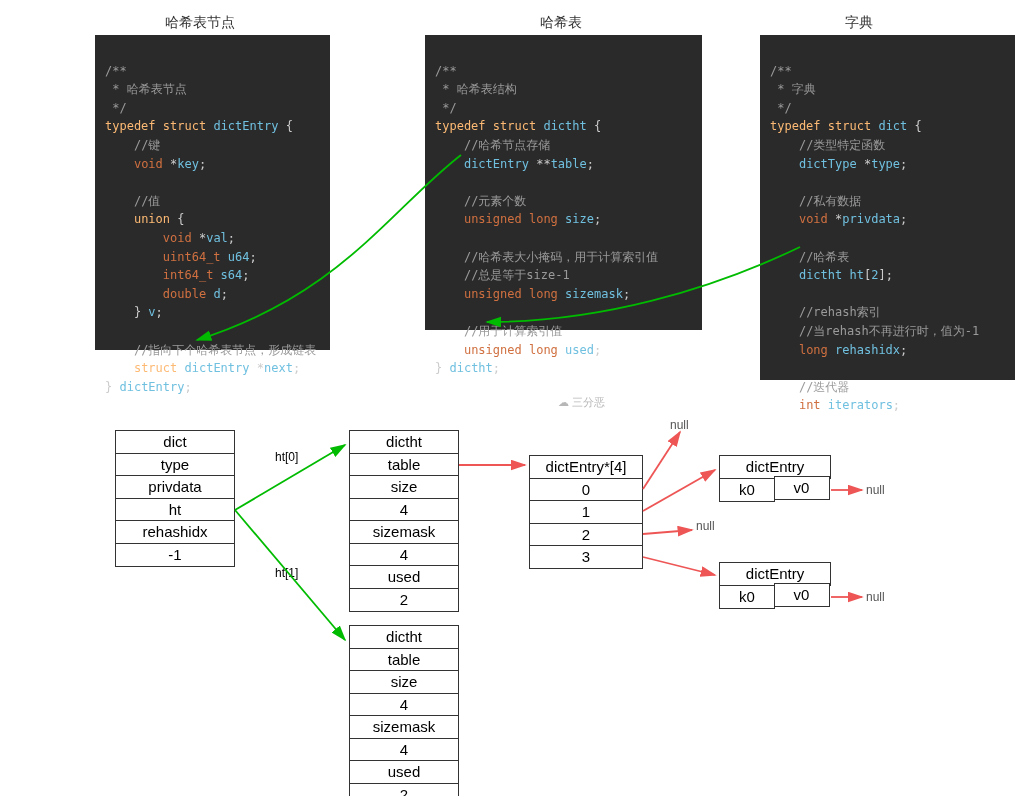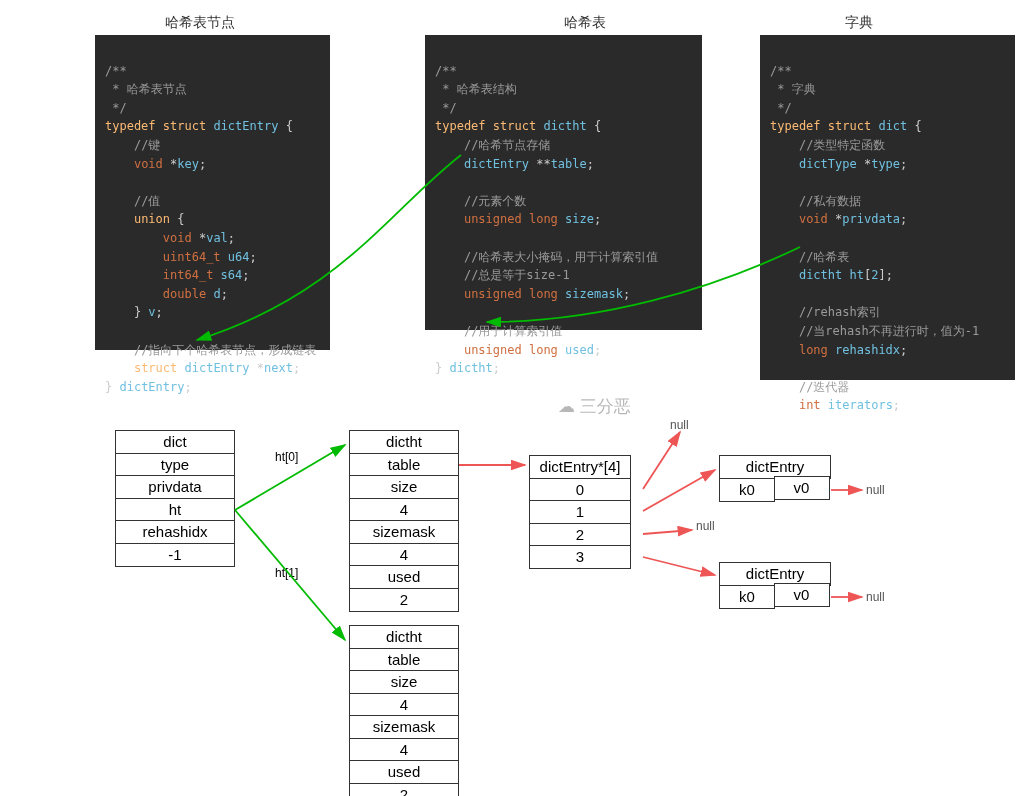--- a/index.html
+++ b/index.html
@@ -64,29 +64,29 @@
     font-family: "Comic Sans MS", cursive, sans-serif;
     font-size: 12px;
   }
   .null { color:#555; }
 
   svg.arrows { position:absolute; left:0; top:0; pointer-events:none; }
 
   .watermark {
     position:absolute;
     color:#888;
-    font-size:17px;
+    font-size:11px;
     opacity:.6;
   }
 </style>
 </head>
 <body>
 
 <div class="code-title" style="left:165px; top:14px;">哈希表节点</div>
-<div class="code-title" style="left:564px; top:14px;">哈希表</div>
+<div class="code-title" style="left:540px; top:14px;">哈希表</div>
 <div class="code-title" style="left:845px; top:14px;">字典</div>
 
 <div class="code-block" style="left:95px; top:35px; width:235px; height:315px;">
 <span class="c-comment">/**
  * <span>哈希表节点</span>
  */</span>
 <span class="c-keyword">typedef</span> <span class="c-keyword">struct</span> <span class="c-ident">dictEntry</span> {
     <span class="c-comment">//键</span>
     <span class="c-type">void</span> *<span class="c-ident">key</span>;
 
@@ -171,21 +171,21 @@
   <div class="cell blue">dictht</div>
   <div class="cell red">table</div>
   <div class="cell red">size</div>
   <div class="cell green">4</div>
   <div class="cell red">sizemask</div>
   <div class="cell green">4</div>
   <div class="cell red">used</div>
   <div class="cell green">2</div>
 </div>
 
-<div class="grp" style="left:529px; top:455px; width:102px;">
+<div class="grp" style="left:529px; top:455px; width:114px;">
   <div class="cell blue">dictEntry*[4]</div>
   <div class="cell red">0</div>
   <div class="cell red">1</div>
   <div class="cell red">2</div>
   <div class="cell red">3</div>
 </div>
 
 <div class="grp" style="left:719px; top:455px; width:112px;">
   <div class="cell blue">dictEntry</div>
   <div style="display:flex; margin-top:-1.5px;">

